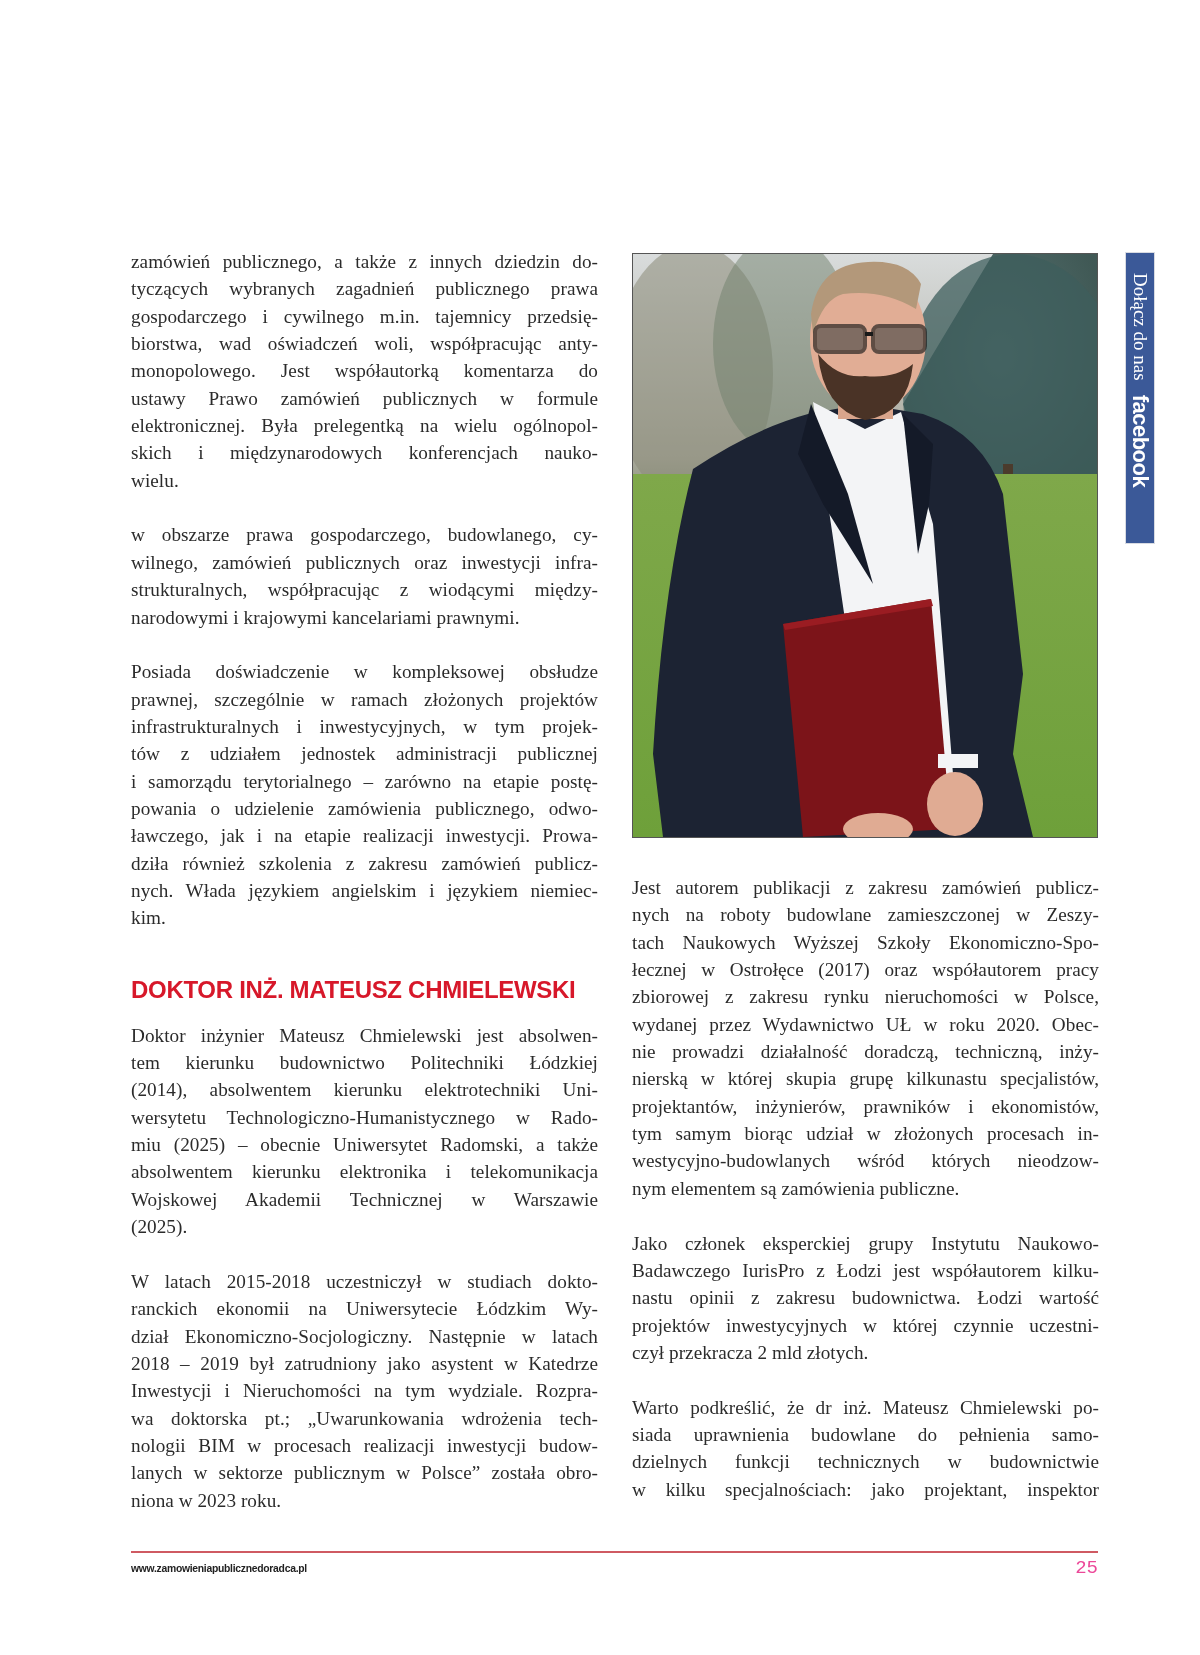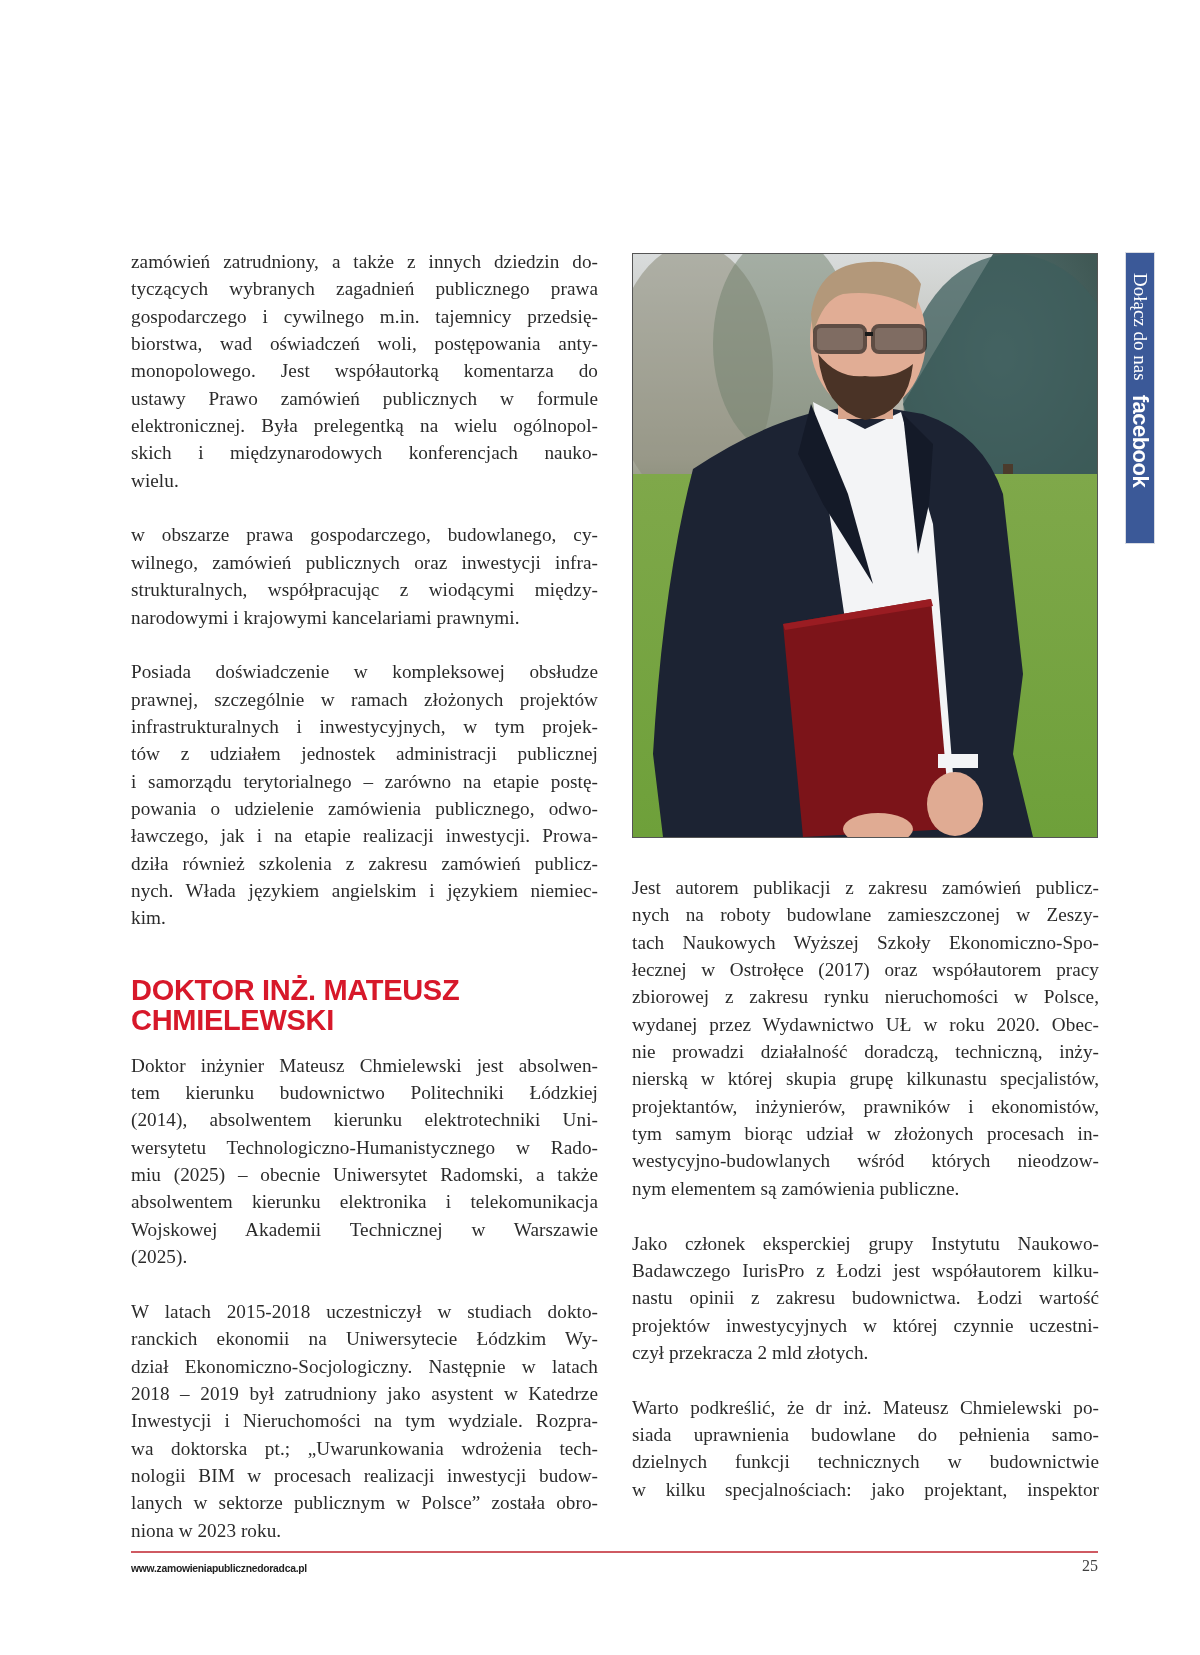--- a/index.html
+++ b/index.html
@@ -7,47 +7,47 @@
          font-family: "Liberation Serif", "DejaVu Serif", serif; color: #2b2b2b; }
   .col { position: absolute; width: 467px; }
   .col-left { left: 131px; top: 248px; }
   .col-right { left: 632px; top: 874px; }
   .para { margin: 0; font-size: 19.2px; line-height: 27.35px; text-align: justify;
           hyphens: manual; letter-spacing: 0.05px; }
   .para .ln { display: block; text-align: justify; text-align-last: justify; white-space: nowrap; }
   .para .ln.last { text-align-last: left; }
   .gap { height: 27.4px; }
   .heading { font-family: "Liberation Sans", "DejaVu Sans", sans-serif; font-weight: bold;
-             color: #d7182a; font-size: 29px; line-height: 30px; margin: 0;
+             color: #d7182a; font-size: 24px; line-height: 30px; margin: 0;
              letter-spacing: -0.3px; }
   .photo { position: absolute; left: 632px; top: 253px; width: 464px; height: 583px;
            border: 1px solid #555; overflow: hidden; background: #9ab07e; }
   .fb-tab { position: absolute; left: 1125px; top: 252px; width: 28px; height: 290px;
             background: #3b5998; border: 1px solid #d8dbe2; }
   .fb-inner { position: absolute; left: 0; top: 0; width: 290px; height: 28px;
               transform-origin: 0 0; transform: translate(28px, 0) rotate(90deg);
               display: flex; align-items: center; color: #fff; }
   .fb-join { font-family: "Liberation Serif", serif; font-size: 19px; margin-left: 20px; }
   .fb-brand { font-family: "Liberation Sans", sans-serif; font-weight: bold; font-size: 22px;
               margin-left: 14px; letter-spacing: -0.5px; }
   .footer-rule { position: absolute; left: 131px; top: 1551px; width: 967px; height: 2px; background: #cf5a62; }
   .footer-url { position: absolute; left: 131px; top: 1562px; font-family: "Liberation Sans", sans-serif;
                 font-weight: bold; font-size: 11.5px; color: #222; letter-spacing: -0.3px; transform: scaleX(0.9); transform-origin: 0 0; }
-  .footer-page { position: absolute; right: 102px; top: 1557px; font-family: Liberation Serif, serif;
-                 font-size: 16px; color: #404040; }
+  .footer-page { position: absolute; right: 102px; top: 1557px; font-family: Liberation Mono, monospace;
+                 font-size: 19px; color: #ec4899; }
 </style>
 </head>
 <body>
 
 <div class="col col-left">
   <div class="para">
-      <span class="ln">zamówień zatrudniony, a także z innych dziedzin do-</span>
+      <span class="ln">zamówień publicznego, a także z innych dziedzin do-</span>
       <span class="ln">tyczących wybranych zagadnień publicznego prawa</span>
       <span class="ln">gospodarczego i cywilnego m.in. tajemnicy przedsię-</span>
-      <span class="ln">biorstwa, wad oświadczeń woli, postępowania anty-</span>
+      <span class="ln">biorstwa, wad oświadczeń woli, współpracując anty-</span>
       <span class="ln">monopolowego. Jest współautorką komentarza do</span>
       <span class="ln">ustawy Prawo zamówień publicznych w formule</span>
       <span class="ln">elektronicznej. Była prelegentką na wielu ogólnopol-</span>
       <span class="ln">skich i międzynarodowych konferencjach nauko-</span>
       <span class="ln last">wielu.</span>
     </div>
   <div class="gap"></div>
   <div class="para">
       <span class="ln">w obszarze prawa gospodarczego, budowlanego, cy-</span>
       <span class="ln">wilnego, zamówień publicznych oraz inwestycji infra-</span>

